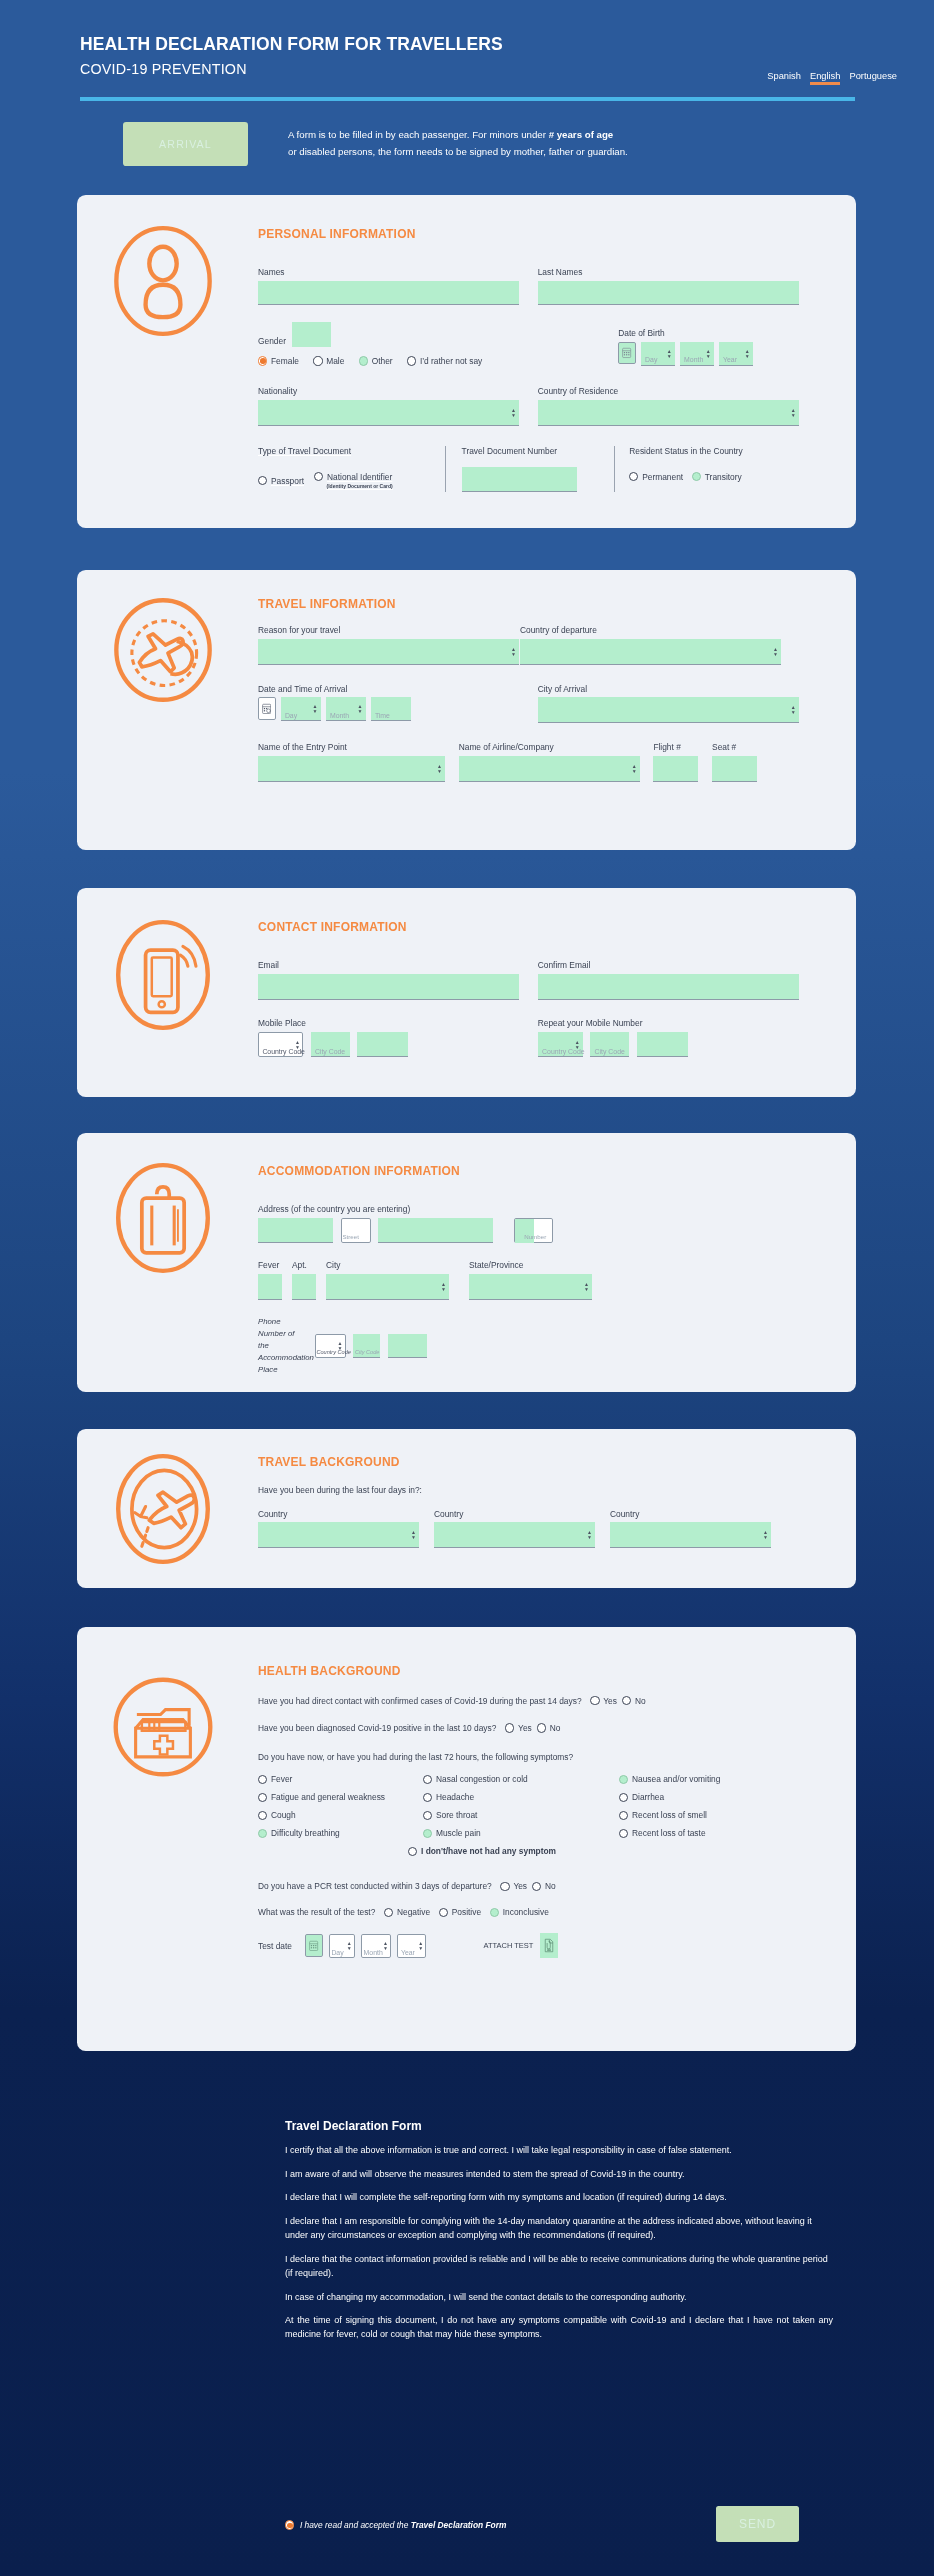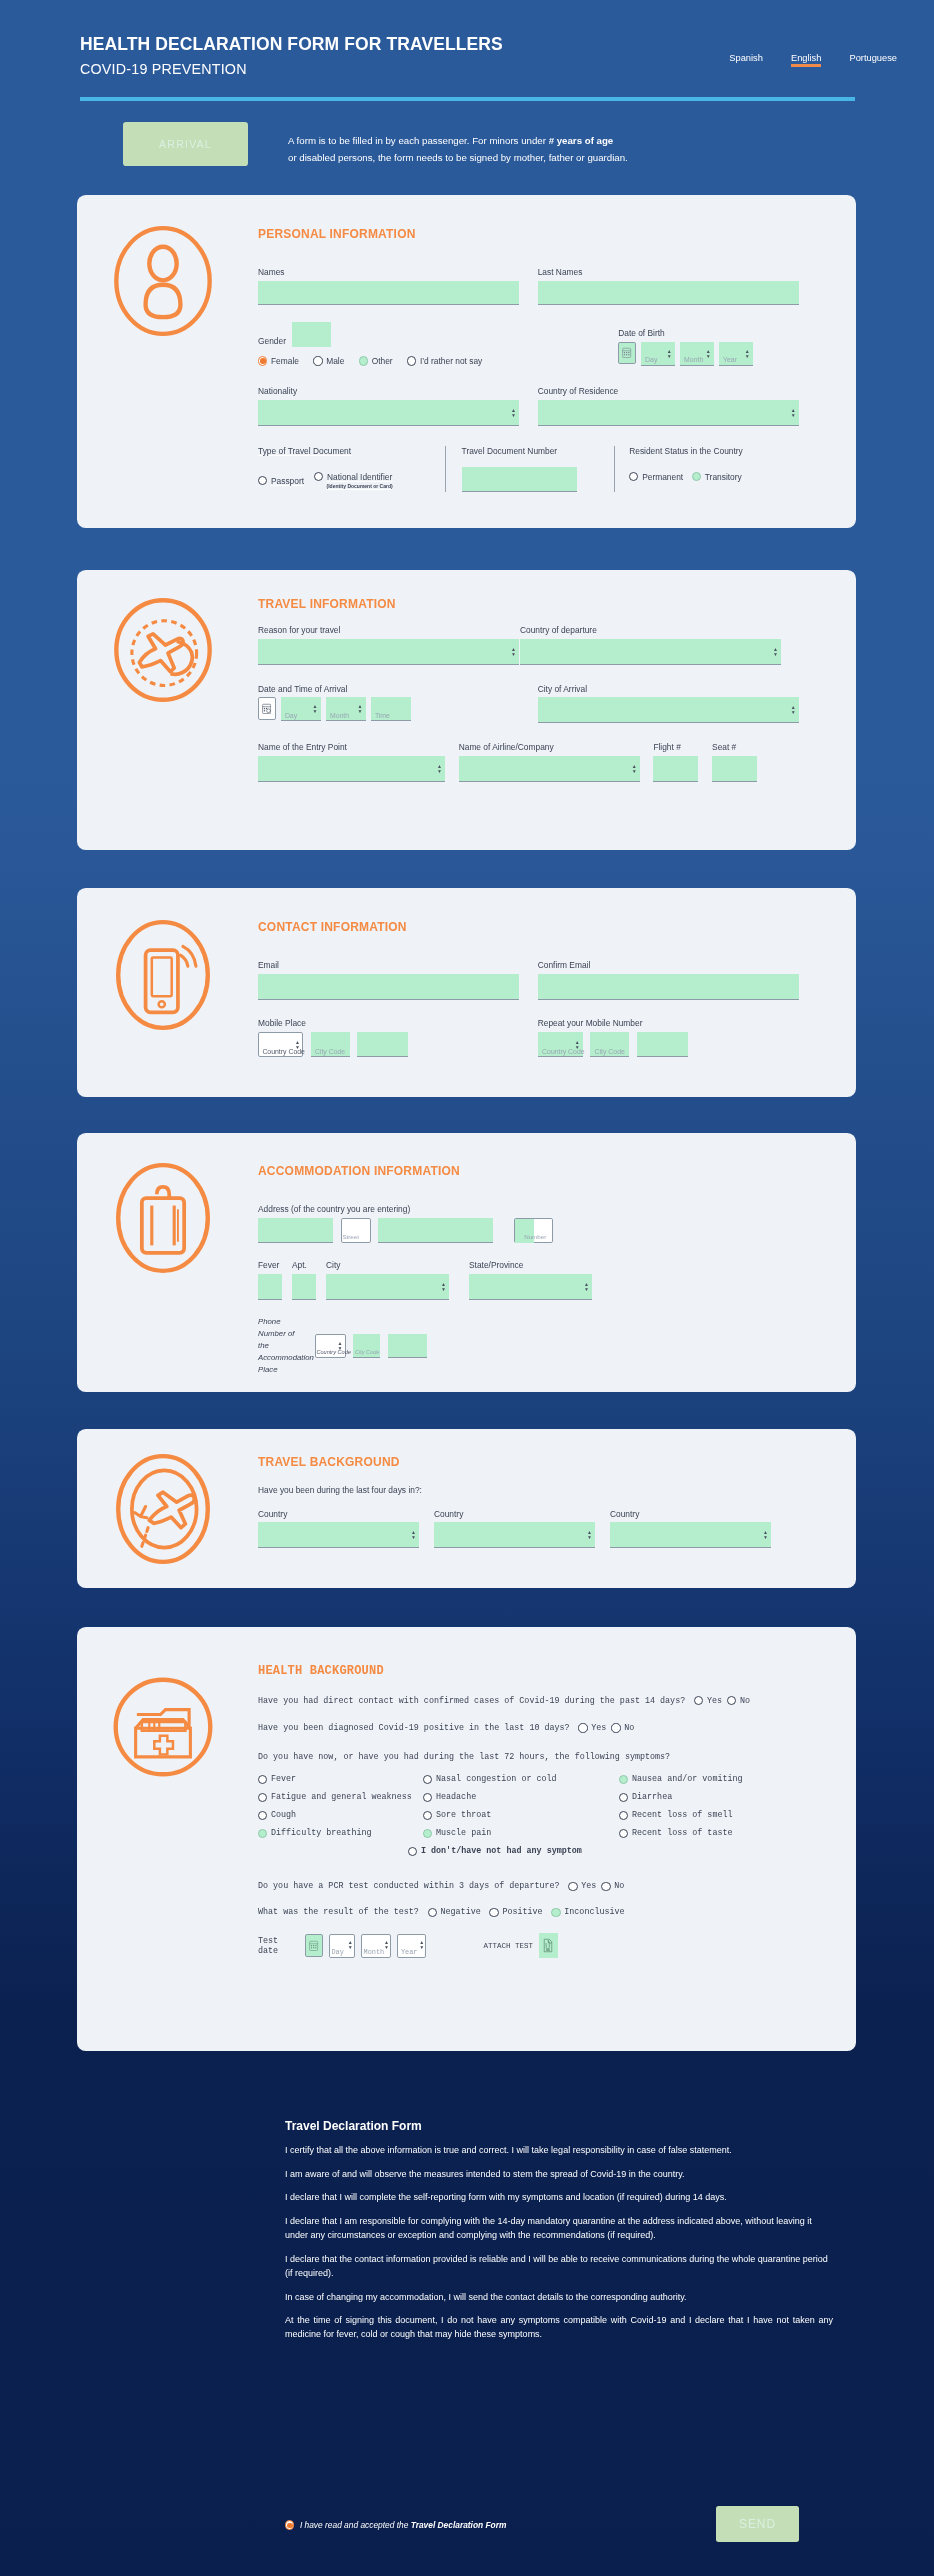--- a/index.html
+++ b/index.html
@@ -45,23 +45,23 @@
     position: absolute;
     left: 80px; top: 61px;
     font-size: 14.3px;
     font-weight: normal;
     letter-spacing: 0.2px;
     color: #ffffff;
     white-space: nowrap;
   }
   .lang-nav {
     position: absolute;
-    right: 37px; top: 53px;
+    right: 37px; top: 71px;
     display: flex;
-    gap: 28px;
+    gap: 9px;
     align-items: flex-start;
   }
   .lang-item {
     font-size: 9.3px;
     color: #ffffff;
     padding-bottom: 4.4px;
     position: relative;
     cursor: pointer;
     white-space: nowrap;
   }
@@ -95,21 +95,21 @@
     display: flex;
     align-items: center;
     justify-content: center;
     font-size: 10.6px;
     letter-spacing: 1.2px;
     color: #d9f0e0;
     cursor: pointer;
   }
   .notice-text {
     position: absolute;
-    left: 288px; top: 10px;
+    left: 288px; top: 4px;
     width: 561px;
     font-size: 9.7px;
     line-height: 17px;
     color: #ffffff;
   }
   .notice-text b { font-weight: bold; }
 
   
   .card {
     position: absolute;
@@ -670,21 +670,21 @@
       <path d="M46 92 h88 v46 H46 z" fill="none" stroke="#f58a42" stroke-width="5"></path>
       <path d="M46 92 l12 -14 h64 l12 14" fill="none" stroke="#f58a42" stroke-width="5"></path>
       <path d="M85 104 h12 v9 h9 v12 h-9 v9 h-12 v-9 h-9 v-12 h9 z" fill="none" stroke="#f58a42" stroke-width="4"></path>
       <g stroke="#f58a42" stroke-width="3.5">
           <line x1="68" y1="82" x2="68" y2="95"></line>
           <line x1="76" y1="82" x2="76" y2="95"></line>
           <line x1="84" y1="82" x2="84" y2="95"></line>
         </g>
     </svg>
   </div>
-  <div class="card-body" style="top:37px;font-family:Liberation Mono, monospace;">
+  <div class="card-body" style="top:37px;">
     <div class="sec-title">HEALTH BACKGROUND</div>
 
     <div class="qline" style="margin-top:17.5px;">
       <span>Have you had direct contact with confirmed cases of Covid-19 during the past 14 days?</span>
       <span class="radio-row">
           <span class="radio"></span>
           <span class="radio-lbl">Yes</span>
         </span>
       <span class="radio-row" style="margin-left:-3.7px;">
           <span class="radio"></span>

